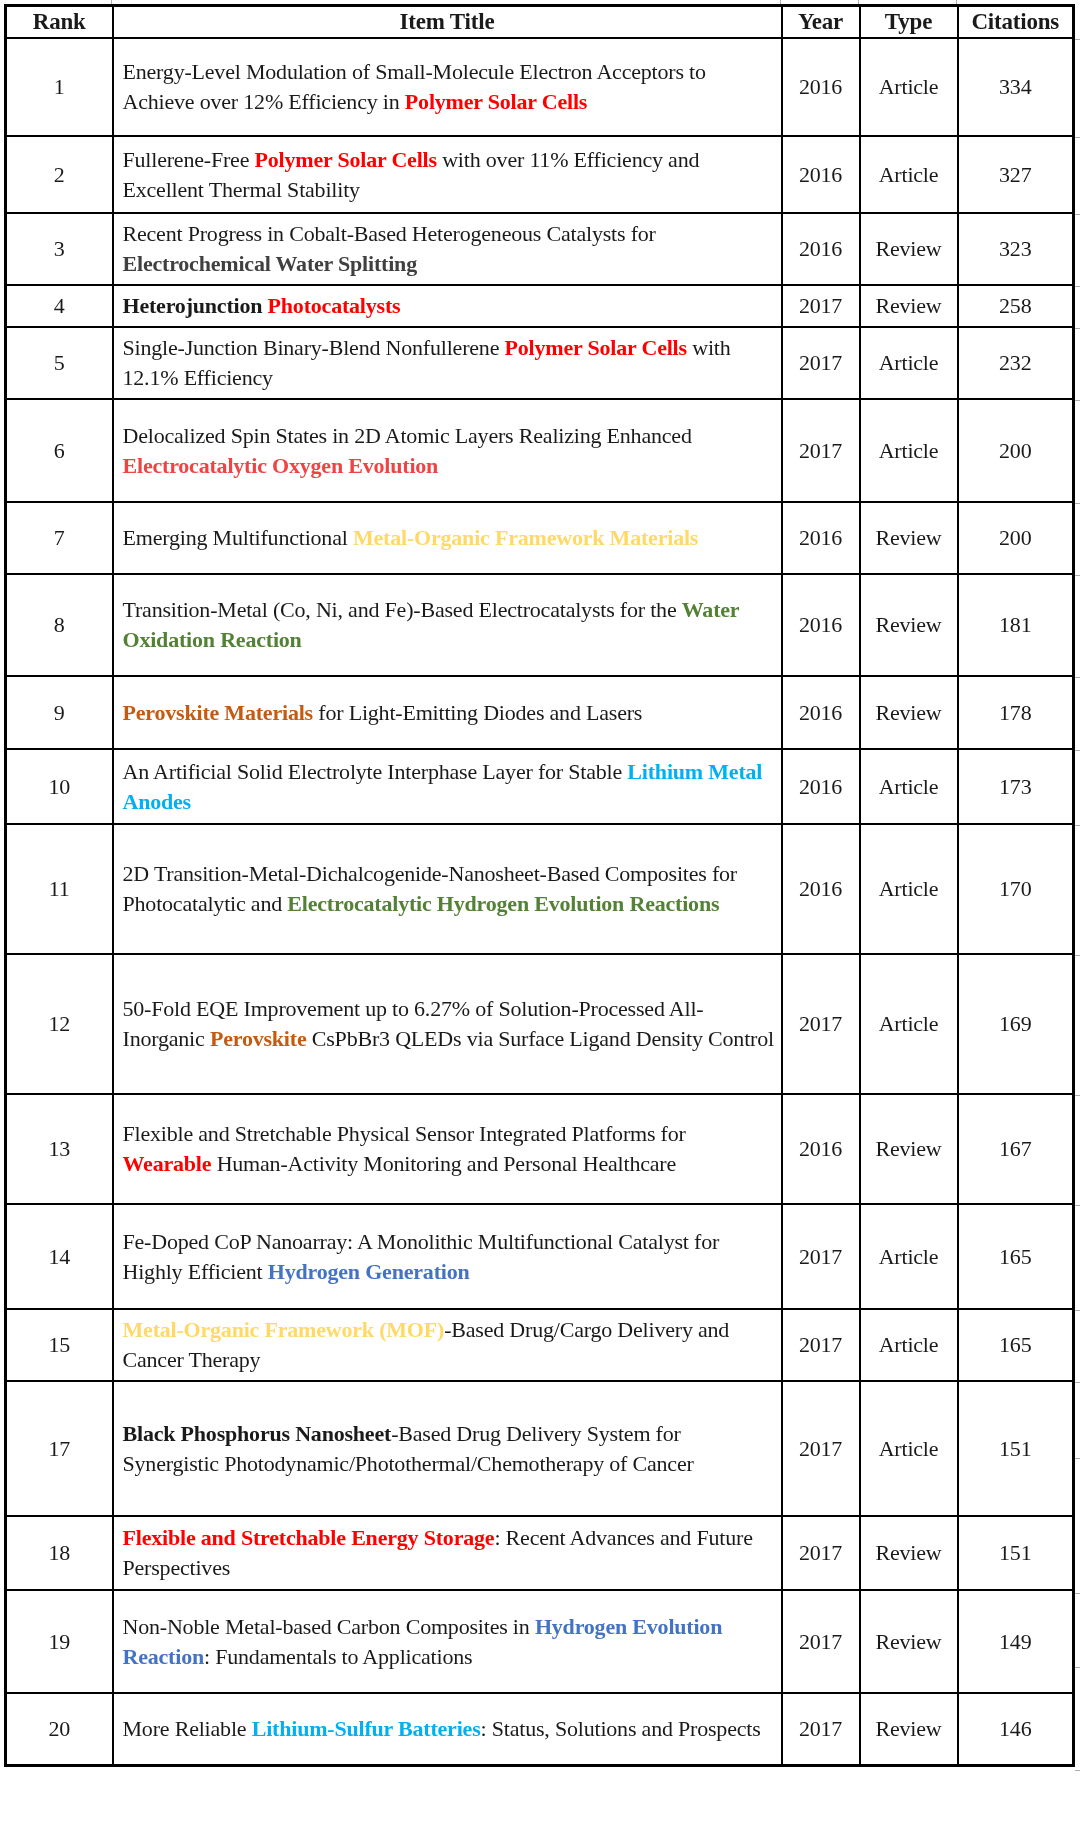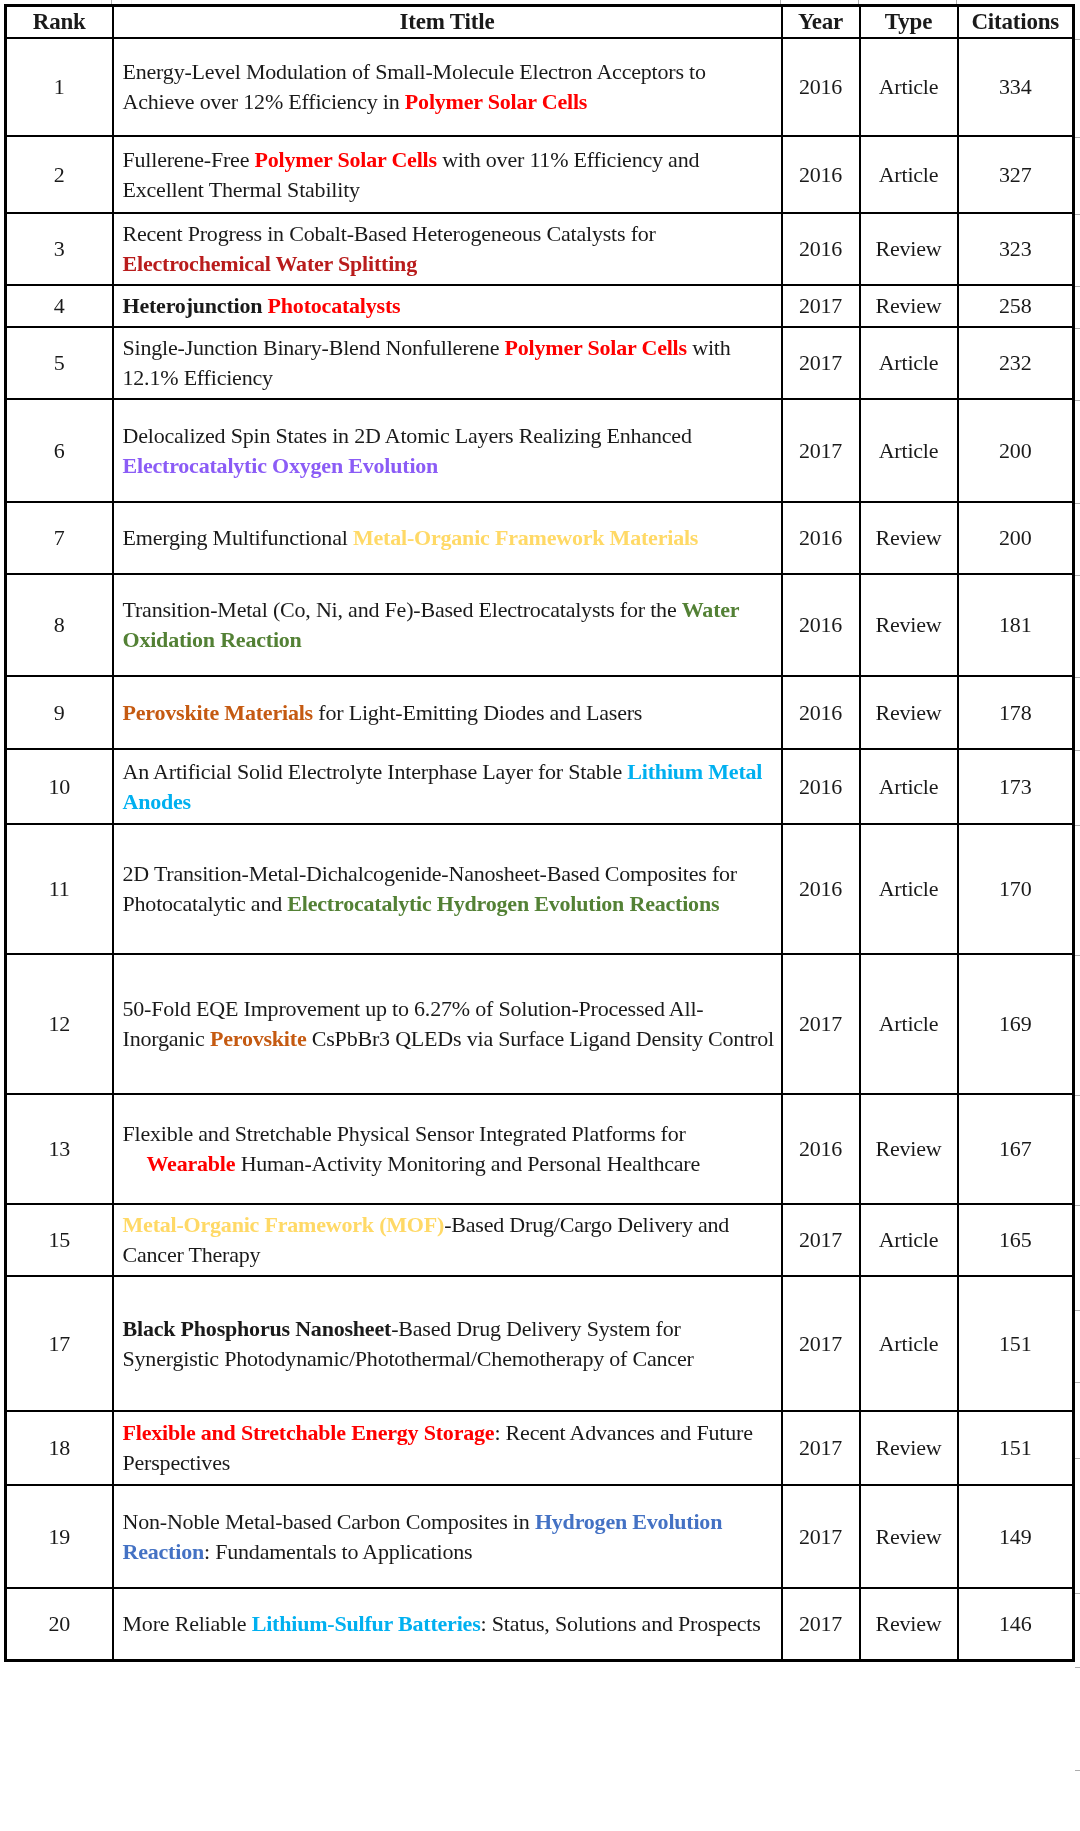--- a/index.html
+++ b/index.html
@@ -77,42 +77,42 @@
         </tr>
         <tr style="height: 77px;">
           <td class="c">2</td>
           <td class="title"><span>Fullerene-Free </span><span class="kw" style="color: rgb(255, 0, 0);">Polymer Solar Cells</span><span> with over 11% Efficiency and Excellent Thermal Stability</span></td>
           <td class="c">2016</td>
           <td class="c">Article</td>
           <td class="c">327</td>
         </tr>
         <tr style="height: 72px;">
           <td class="c">3</td>
-          <td class="title"><span>Recent Progress in Cobalt-Based Heterogeneous Catalysts for </span><span class="kw" style="color: #b91c1c;">Electrochemical Water Splitting</span></td>
+          <td class="title"><span>Recent Progress in Cobalt-Based Heterogeneous Catalysts for </span><span class="kw" style="color: #404040;">Electrochemical Water Splitting</span></td>
           <td class="c">2016</td>
           <td class="c">Review</td>
           <td class="c">323</td>
         </tr>
         <tr style="height: 35px;">
           <td class="c">4</td>
           <td class="title"><span class="kw" style="color: rgb(26, 26, 26);">Heterojunction </span><span class="kw" style="color: rgb(255, 0, 0);">Photocatalysts</span></td>
           <td class="c">2017</td>
           <td class="c">Review</td>
           <td class="c">258</td>
         </tr>
         <tr style="height: 68px;">
           <td class="c">5</td>
           <td class="title"><span>Single-Junction Binary-Blend Nonfullerene </span><span class="kw" style="color: rgb(255, 0, 0);">Polymer Solar Cells</span><span> with 12.1% Efficiency</span></td>
           <td class="c">2017</td>
           <td class="c">Article</td>
           <td class="c">232</td>
         </tr>
         <tr style="height: 103px;">
           <td class="c">6</td>
-          <td class="title"><span>Delocalized Spin States in 2D Atomic Layers Realizing Enhanced </span><span class="kw" style="color: #8b5cf6;">Electrocatalytic Oxygen Evolution</span></td>
+          <td class="title"><span>Delocalized Spin States in 2D Atomic Layers Realizing Enhanced </span><span class="kw" style="color: #ef4444;">Electrocatalytic Oxygen Evolution</span></td>
           <td class="c">2017</td>
           <td class="c">Article</td>
           <td class="c">200</td>
         </tr>
         <tr style="height: 72px;">
           <td class="c">7</td>
           <td class="title"><span>Emerging Multifunctional </span><span class="kw" style="color: rgb(255, 217, 102);">Metal-Organic Framework Materials</span></td>
           <td class="c">2016</td>
           <td class="c">Review</td>
           <td class="c">200</td>
@@ -147,24 +147,31 @@
         </tr>
         <tr style="height: 140px;">
           <td class="c">12</td>
           <td class="title"><span>50-Fold EQE Improvement up to 6.27% of Solution-Processed All-Inorganic </span><span class="kw" style="color: rgb(197, 90, 17);">Perovskite</span><span> CsPbBr3 QLEDs via Surface Ligand Density Control</span></td>
           <td class="c">2017</td>
           <td class="c">Article</td>
           <td class="c">169</td>
         </tr>
         <tr style="height: 110px;">
           <td class="c">13</td>
-          <td class="title"><span>Flexible and Stretchable Physical Sensor Integrated Platforms for </span><span class="kw" style="color: rgb(255, 0, 0); margin-left: 24px;">Wearable</span><span> Human-Activity Monitoring and Personal Healthcare</span></td>
+          <td class="title"><span>Flexible and Stretchable Physical Sensor Integrated Platforms for </span><span class="kw" style="color: rgb(255, 0, 0);">Wearable</span><span> Human-Activity Monitoring and Personal Healthcare</span></td>
           <td class="c">2016</td>
           <td class="c">Review</td>
           <td class="c">167</td>
+        </tr>
+        <tr style="height: 105px;">
+          <td class="c">14</td>
+          <td class="title"><span>Fe-Doped CoP Nanoarray: A Monolithic Multifunctional Catalyst for Highly Efficient </span><span class="kw" style="color: rgb(68, 114, 196);">Hydrogen Generation</span></td>
+          <td class="c">2017</td>
+          <td class="c">Article</td>
+          <td class="c">165</td>
         </tr>
         <tr style="height: 67px;">
           <td class="c">15</td>
           <td class="title"><span class="kw" style="color: rgb(255, 217, 102); margin-top: 15px;">Metal-Organic Framework (MOF)</span><span>-Based Drug/Cargo Delivery and Cancer Therapy</span></td>
           <td class="c">2017</td>
           <td class="c">Article</td>
           <td class="c">165</td>
         </tr>
         <tr style="height: 135px;">
           <td class="c">17</td>

